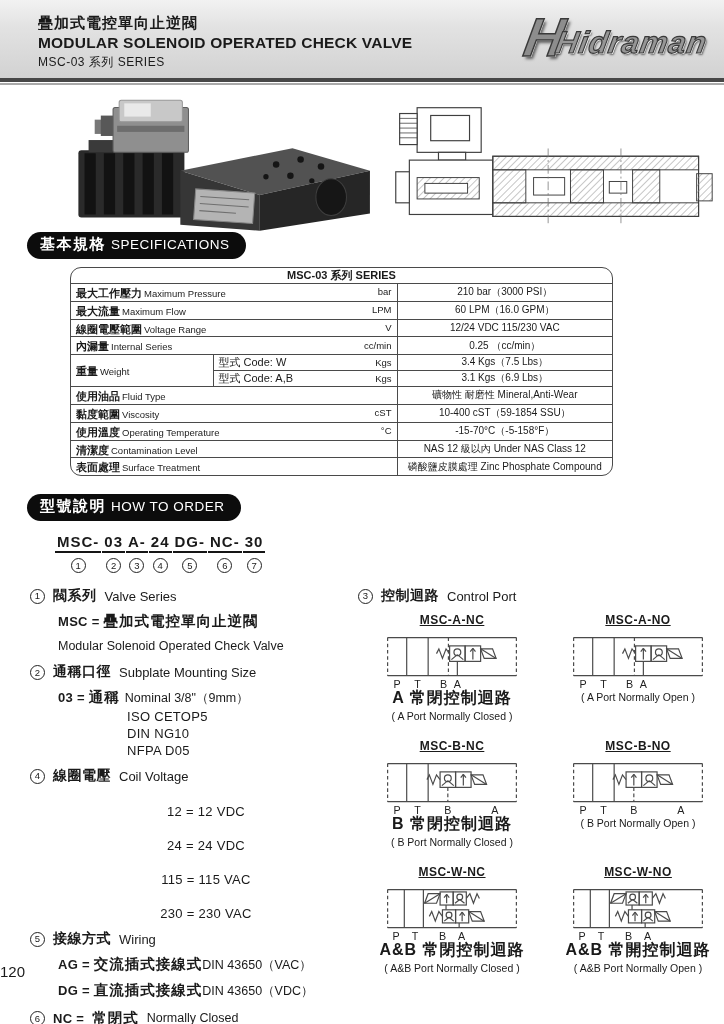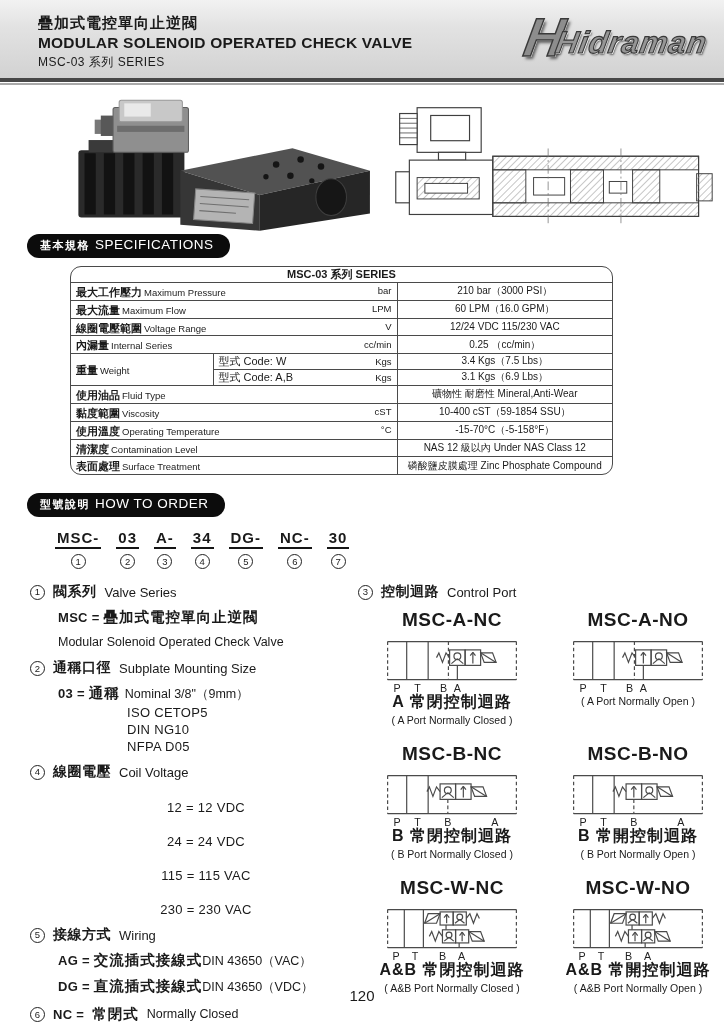--- a/index.html
+++ b/index.html
@@ -33,40 +33,40 @@
   }
   
   .photos{display:flex;gap:14px;margin:10px 14px 0 58px;height:140px;}
   .photo-left svg{width:316px;height:138px;}
   .photo-right svg{width:330px;height:138px;}
   
   .badge{
     display:inline-flex;align-items:baseline;gap:5px;background:#0c0c0c;color:#fff;
     border-radius:15px;padding:3px 16px 5px 13px;position:relative;
   }
-  .badge-zh{font-size:11px;font-weight:bold;letter-spacing:1.5px;}
+  .badge-zh{font-size:15px;font-weight:bold;letter-spacing:1.5px;}
   .badge-en{font-size:13.5px;letter-spacing:.5px;text-align:center;}
   .spec-badge{margin:-14px 0 0 27px;}
   .order-badge{margin:18px 0 0 27px;}
   
   .spec-wrap{margin:8px 0 0 70px;width:541px;border:1.5px solid #4a4a4a;border-radius:11px;overflow:hidden;background:#fff;}
   table.spec{border-collapse:collapse;width:100%;table-layout:fixed;}
   table.spec td{border:1px solid #4a4a4a;height:15px;padding:0 5px;line-height:1.05;overflow:hidden;white-space:nowrap;}
   table.spec tr:first-child td{border-top:none;}
   table.spec tr:last-child td{border-bottom:none;}
   table.spec td:first-child{border-left:none;}
   table.spec tr td:last-child{border-right:none;}
   .t-title{text-align:center;font-size:11px;font-weight:bold;}
   .cell-flex{display:flex;justify-content:space-between;align-items:center;}
   .s-zh{font-weight:bold;font-size:11px;}
   .s-en{font-size:9.5px;margin-left:2px;color:#222;}
   .s-unit{font-size:9.5px;}
   .s-val{text-align:center;font-size:10px;}
   
-  .order-code{display:flex;gap:15px;margin:12px 0 0 55px;}
+  .order-code{display:flex;gap:1px;margin:12px 0 0 55px;}
   .code-part{display:flex;flex-direction:column;align-items:center;}
   .code-text{font-size:15px;font-weight:bold;letter-spacing:1px;border-bottom:2px solid #151515;padding:0 2px 1px 2px;}
   .circ{
     display:inline-flex;align-items:center;justify-content:center;box-sizing:border-box;
     width:15px;height:15px;border:1.2px solid #222;border-radius:50%;
     font-size:9.5px;line-height:1;flex:0 0 auto;background:#fff;
   }
   .code-part .circ{margin-top:5px;}
   
   .columns{display:flex;margin:14px 0 0 30px;}
@@ -77,26 +77,26 @@
   .item-line{padding-left:28px;margin-top:7px;font-size:12.5px;line-height:1.3;}
   .pre{font-weight:bold;font-size:13px;letter-spacing:.3px;}
   .zh-big{font-size:14.5px;font-weight:bold;letter-spacing:1px;}
   .ln-en{font-size:12.5px;}
   .sub-line{padding-left:97px;margin-top:2px;font-size:13px;letter-spacing:.3px;}
   .plain-line{padding-left:28px;margin-top:19px;font-size:13px;letter-spacing:.3px;text-align:center;}
   
   .col-right{flex:1;padding-left:4px;}
   .cp-grid{display:grid;grid-template-columns:172px 172px;column-gap:14px;row-gap:17px;margin:8px 0 0 8px;}
   .vd-cell{text-align:center;}
-  .vd-name{font-size:19px;font-weight:bold;letter-spacing:.5px;}
+  .vd-name{font-size:12px;font-weight:bold;letter-spacing:.5px;text-decoration:underline;}
   svg.valve-diagram{width:144px;height:62px;display:block;margin:1px auto 0;}
   .vd-zh{font-size:16px;font-weight:bold;letter-spacing:1px;margin-top:-2px;}
   .vd-en{font-size:10.5px;margin-top:1px;}
   
-  .page-number{position:absolute;bottom:20px;left:0;width:100%;text-align:center;font-size:15px;color:#1a1a1a;}
+  .page-number{position:absolute;bottom:44px;left:0;width:100%;font-size:15px;color:#1a1a1a;}
 </style>
 </head>
 <body>
 
 
 
 
 <div class="header">
   <div class="h-zh">疊加式電控單向止逆閥</div>
   <div class="h-en">MODULAR SOLENOID OPERATED CHECK VALVE</div>
@@ -329,21 +329,21 @@
     </div>
   <div class="code-part">
       <span class="code-text">03</span>
       <span class="circ">2</span>
     </div>
   <div class="code-part">
       <span class="code-text">A-</span>
       <span class="circ">3</span>
     </div>
   <div class="code-part">
-      <span class="code-text">34</span>
+      <span class="code-text">24</span>
       <span class="circ">4</span>
     </div>
   <div class="code-part">
       <span class="code-text">DG-</span>
       <span class="circ">5</span>
     </div>
   <div class="code-part">
       <span class="code-text">NC-</span>
       <span class="circ">6</span>
     </div>
@@ -528,21 +528,20 @@
             <line x1="64.5" y1="26.5" x2="69.5" y2="22.3" stroke="#4a4a4a" stroke-width="1"></line>
             <line x1="74.5" y1="26.5" x2="69.5" y2="22.3" stroke="#4a4a4a" stroke-width="1"></line>
             <polyline points="50,21.5 47,17.5 44,25.5 41,17.5 39,21.5" fill="none" stroke="#4a4a4a"></polyline>
             <path d="M76,17.5 L86,17.5 L89,25.5 L79,25.5 Z" fill="none" stroke="#4a4a4a"></path>
             <line x1="76" y1="17.5" x2="89" y2="25.5" stroke="#4a4a4a" stroke-width="1"></line>
             <text x="14" y="50" text-anchor="middle" font-size="9" font-family="inherit" fill="#222">P</text>
             <text x="31" y="50" text-anchor="middle" font-size="9" font-family="inherit" fill="#222">T</text>
             <text x="56.5" y="50" text-anchor="middle" font-size="9" font-family="inherit" fill="#222">B</text>
             <text x="96" y="50" text-anchor="middle" font-size="9" font-family="inherit" fill="#222">A</text>
           </svg>
-        <div class="vd-zh">B 常開控制迴路</div>
         <div class="vd-en">( B Port Normally Open )</div>
       </div>
       <div class="vd-cell">
         <div class="vd-name">MSC-W-NC</div>
         <svg class="valve-diagram" viewBox="0 0 120 52">
             <line x1="6" y1="8" x2="114" y2="8" stroke="#4a4a4a" stroke-width="1"></line>
             <line x1="6" y1="40" x2="114" y2="40" stroke="#4a4a4a" stroke-width="1"></line>
             <line x1="6" y1="8" x2="6" y2="40" stroke="#4a4a4a" stroke-width="1" stroke-dasharray="3,2.2"></line>
             <line x1="114" y1="8" x2="114" y2="40" stroke="#4a4a4a" stroke-width="1" stroke-dasharray="3,2.2"></line>
             <line x1="20" y1="8" x2="20" y2="40" stroke="#4a4a4a" stroke-width="1"></line>

